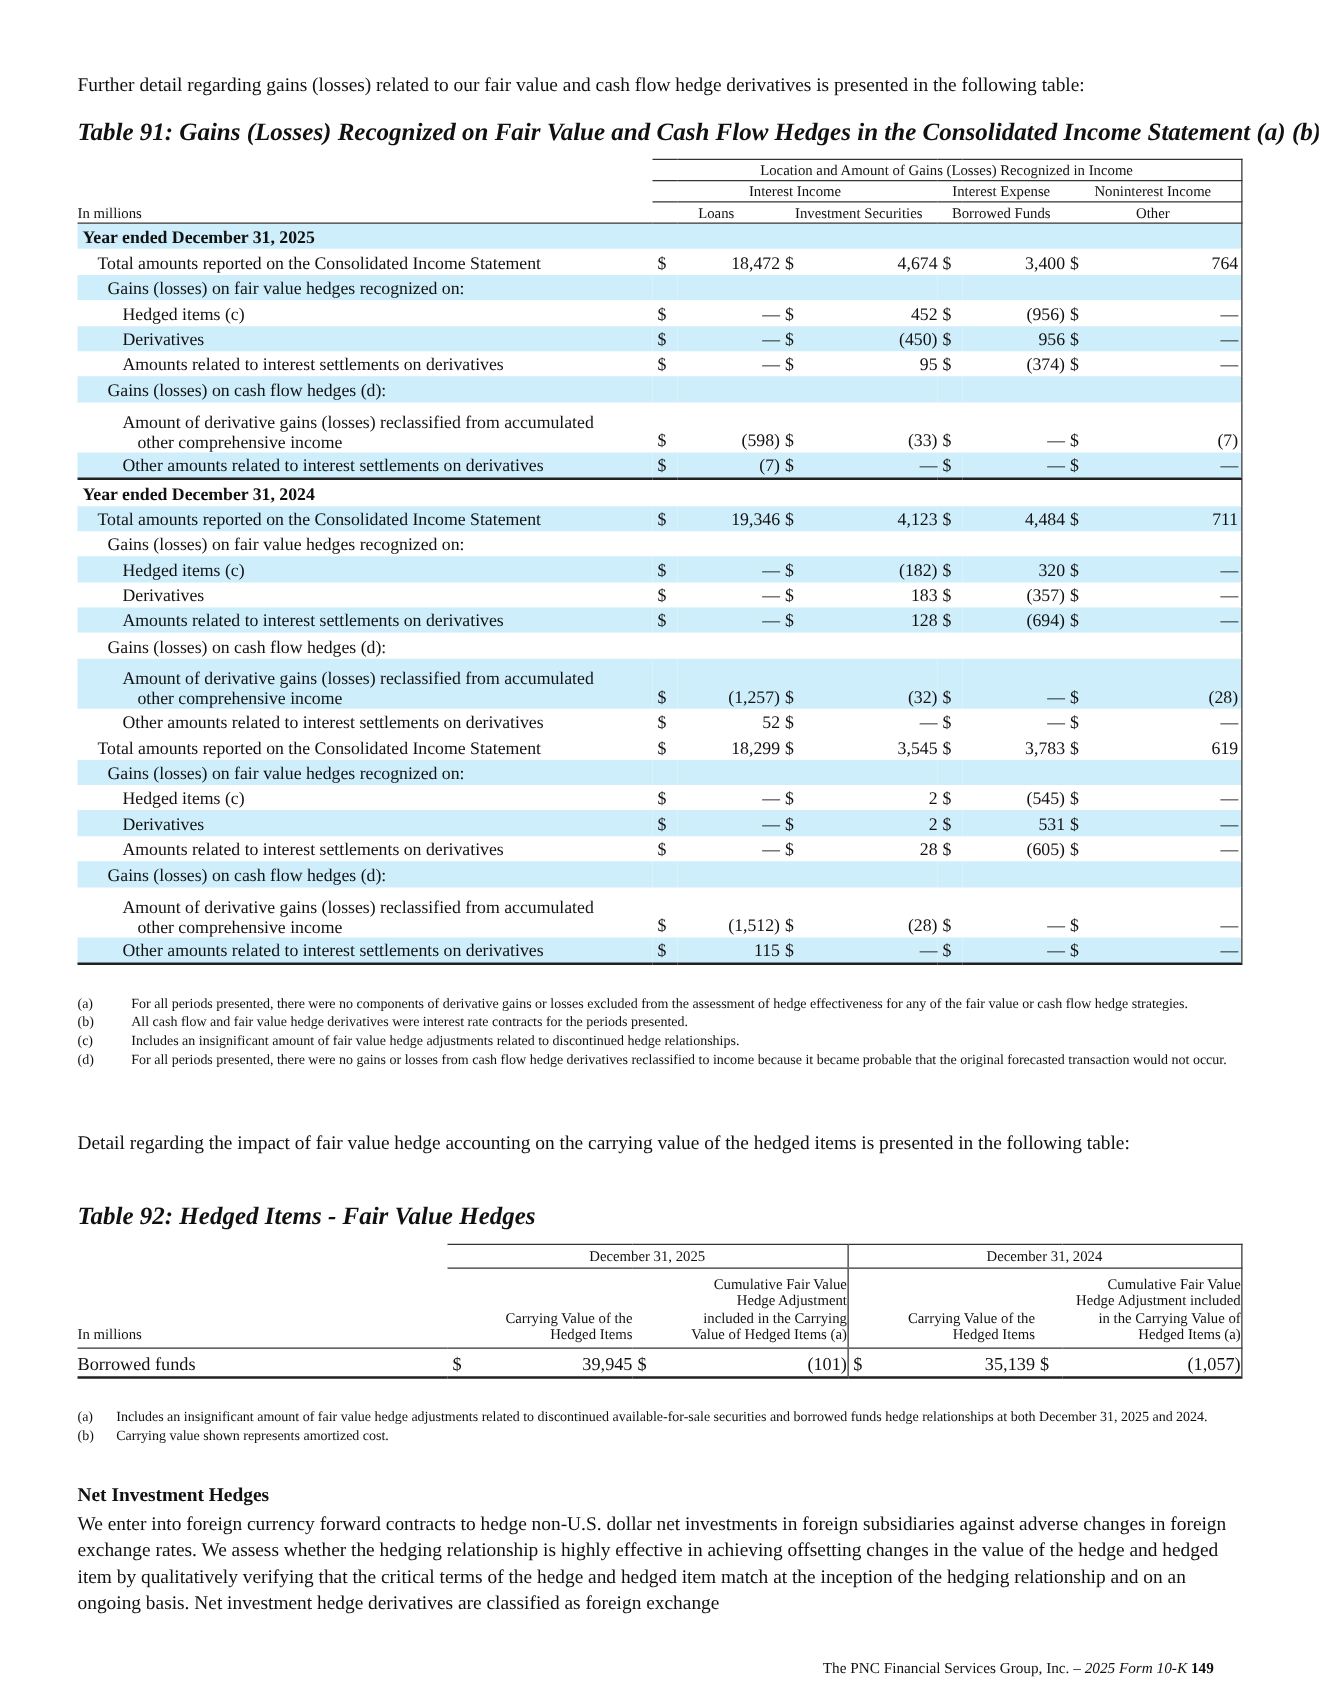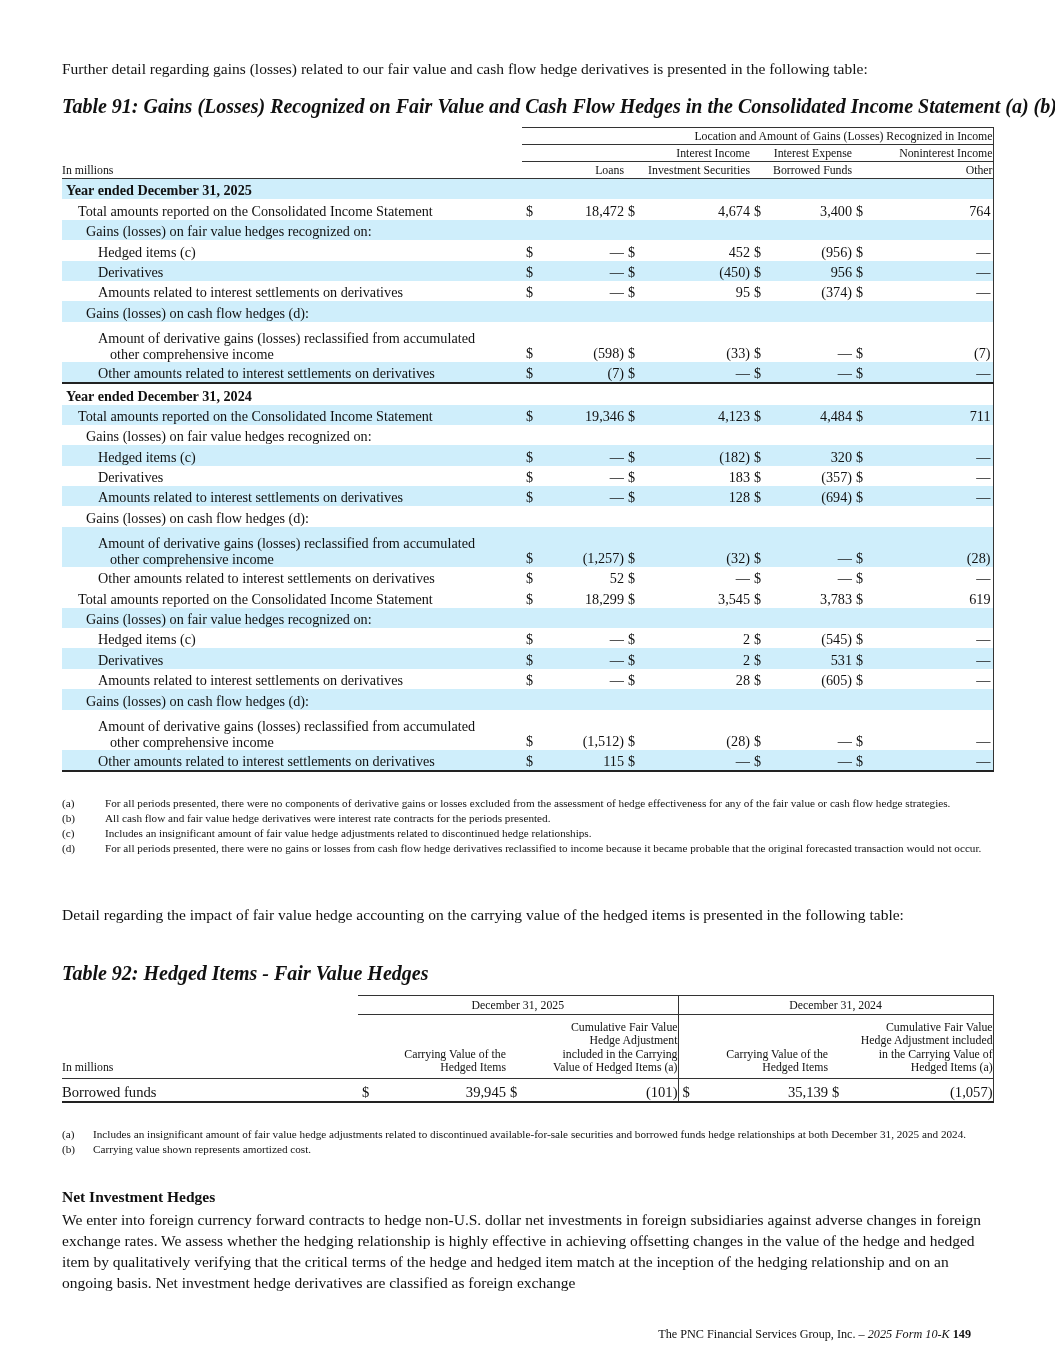--- a/index.html
+++ b/index.html
@@ -8,21 +8,21 @@
     font-family: "Liberation Serif", "DejaVu Serif", serif; color: #111;
   }
   .page { position: absolute; left: 62px; top: 0; width: 931px; }
   .intro { position: absolute; top: 60px; left: 0; font-size: 15.5px; white-space: nowrap; }
   .tbl-title { position: absolute; left: 0; font-size: 20px; font-weight: bold; font-style: italic; white-space: nowrap; }
 
   
   table { border-collapse: collapse; }
   .t91 { position: absolute; top: 127px; left: 0; width: 931px; font-size: 14.2px; table-layout: fixed; }
   .t91 td { padding: 0; height: 20.4px; vertical-align: bottom; white-space: nowrap; }
-  .t91 .hdr td { font-size: 11.8px; text-align: right; height: 16px; vertical-align: bottom; }
+  .t91 .hdr td { font-size: 11.8px; text-align: center; height: 16px; vertical-align: bottom; }
   .t91 .hdr td.lbl { text-align: left; }
   .t91 .hdr1 td.span { border-top: 1px solid #333; border-bottom: 1px solid #333; border-right: 1px solid #333; }
   .t91 .hdr2 td.sub { border-bottom: 1px solid #333; }
   .t91 .hdr2 td.rb { border-right: 1px solid #333; }
   .t91 .hdr3 td { border-bottom: 1px solid #333; }
   .t91 .hdr3 td.rb { border-right: 1px solid #333; }
   .t91 tbody td.last { border-right: 1px solid #333; }
   .blue td { background: #cfeefb; }
   .yr td { font-weight: bold; }
   .yr-sep td { border-top: 2px solid #222; }

